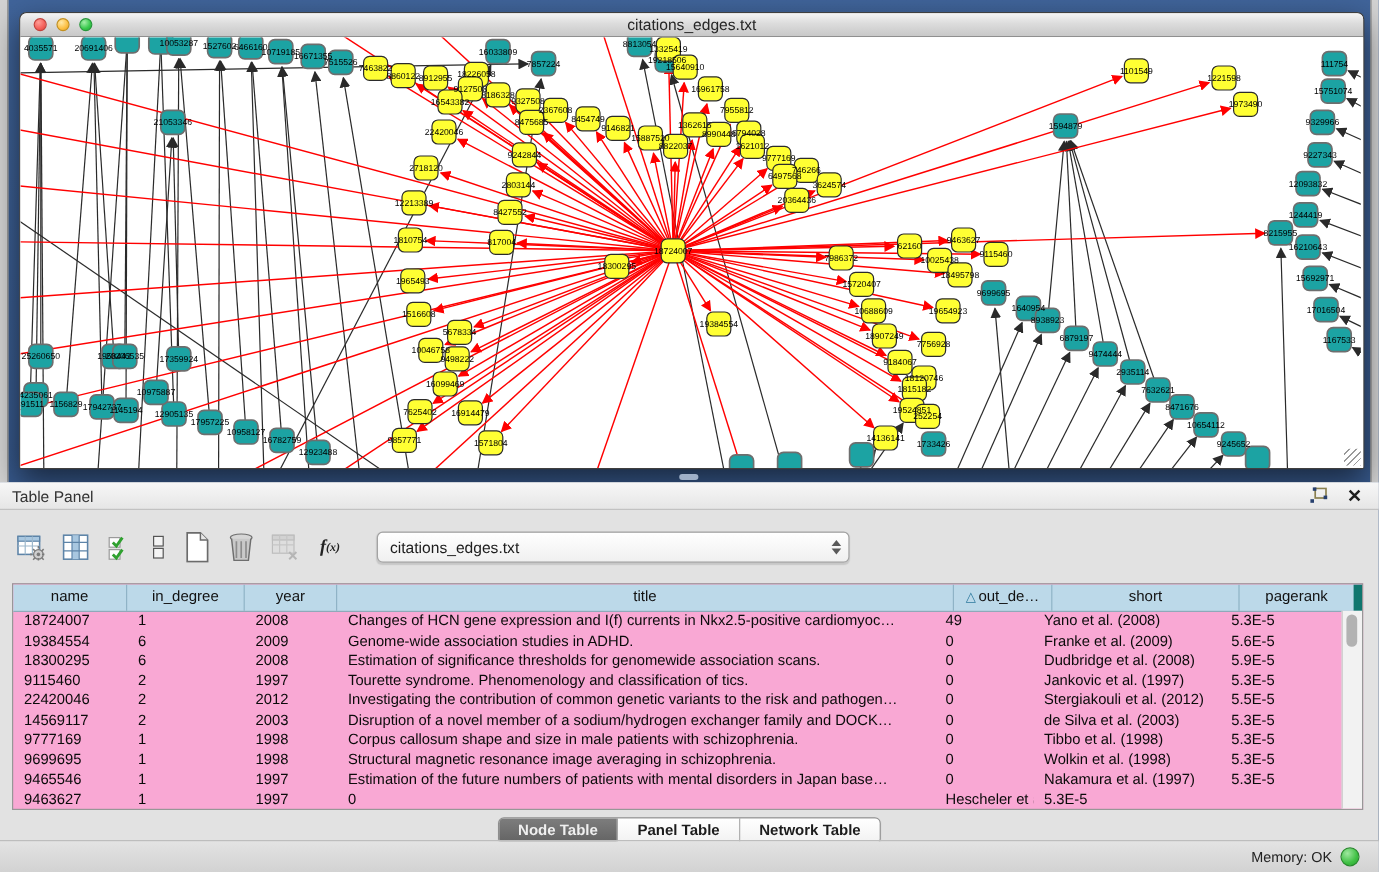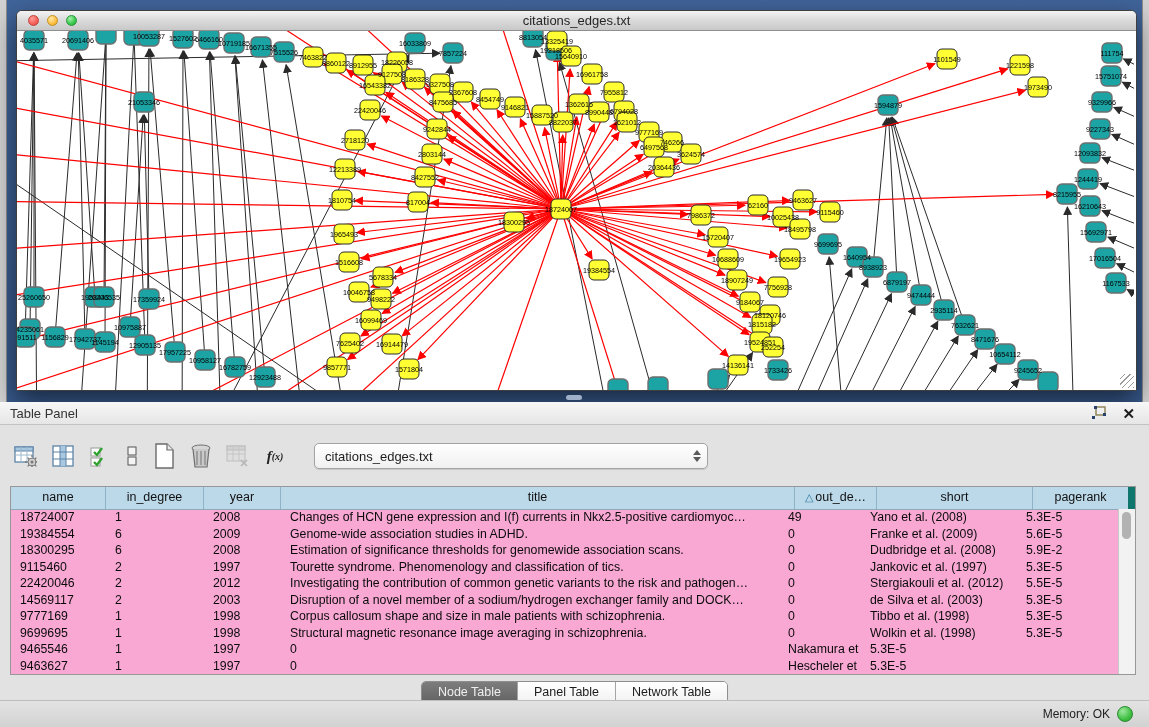--- a/index.html
+++ b/index.html
@@ -56,21 +56,21 @@
   .tbody{position:absolute;left:0;right:16px;top:22px;bottom:0;overflow:hidden;}
   .trow{height:16.5px;}
   .td{font-size:12.3px;color:#0b0b0b;line-height:16.5px;padding-left:9px;white-space:nowrap;overflow:hidden;}
   .vscroll{position:absolute;right:0;top:22px;bottom:0;width:16px;background:#f2f2f2;border-left:1px solid #c9c9c9;}
   .vthumb{position:absolute;left:3px;top:3px;width:9px;height:27px;border-radius:5px;background:#b2b2b2;}
   
   .tabsrow{display:flex;justify-content:center;margin-top:6px;}
   .tabs{display:flex;border:1px solid #8e8e8e;border-radius:5px;overflow:hidden;height:21px;
         box-shadow:0 1px 1px rgba(0,0,0,.15);}
   .tab{font-size:12.5px;line-height:21px;padding:0 16px;background:linear-gradient(180deg,#ffffff,#f1f1f1);
-       color:#1c1c1c;border-right:1px solid #a5a5a5;cursor:default;}
+       color:#1c1c1c;border-right:1px solid #a5a5a5;cursor:default;font-weight:bold;}
   .tab:last-child{border-right:none;}
   .tab.sel{background:linear-gradient(180deg,#7d7d7d,#626262);color:#efefef;}
   
   .statusbar{position:absolute;left:0;bottom:0;width:100%;height:27px;
      background:linear-gradient(180deg,#e3e3e3,#d2d2d2);border-top:1px solid #bdbdbd;
      display:flex;align-items:center;justify-content:flex-end;gap:7px;padding-right:16px;box-sizing:border-box;}
   .memlabel{font-size:12px;color:#222;}
   .memdot{width:14px;height:14px;border-radius:50%;border:1px solid #2a8a2e;
      background:radial-gradient(circle at 35% 30%,#9fe89f,#3fc043 60%,#2da233);}
   .xicon{font-size:15px;font-weight:bold;color:#1d1d1d;line-height:15px;}
@@ -605,21 +605,21 @@
           <div class="td">Franke et al. (2009)</div>
           <div class="td">5.6E-5</div>
         </div>
         <div class="trow">
           <div class="td">18300295</div>
           <div class="td">6</div>
           <div class="td">2008</div>
           <div class="td">Estimation of significance thresholds for genomewide association scans.</div>
           <div class="td">0</div>
           <div class="td">Dudbridge et al. (2008)</div>
-          <div class="td">5.9E-2</div>
+          <div class="td">5.9E-5</div>
         </div>
         <div class="trow">
           <div class="td">9115460</div>
           <div class="td">2</div>
           <div class="td">1997</div>
           <div class="td">Tourette syndrome. Phenomenology and classification of tics.</div>
           <div class="td">0</div>
           <div class="td">Jankovic et al. (1997)</div>
           <div class="td">5.3E-5</div>
         </div>
@@ -656,20 +656,21 @@
           <div class="td">1998</div>
           <div class="td">Structural magnetic resonance image averaging in schizophrenia.</div>
           <div class="td">0</div>
           <div class="td">Wolkin et al. (1998)</div>
           <div class="td">5.3E-5</div>
         </div>
         <div class="trow">
           <div class="td">9465546</div>
           <div class="td">1</div>
           <div class="td">1997</div>
+          <div class="td">Estimation of the future numbers of patients with mental disorders in Japan base…</div>
           <div class="td">0</div>
           <div class="td">Nakamura et al. (1997)</div>
           <div class="td">5.3E-5</div>
         </div>
         <div class="trow">
           <div class="td">9463627</div>
           <div class="td">1</div>
           <div class="td">1997</div>
           <div class="td">0</div>
           <div class="td">Hescheler et al. (1997)</div>

